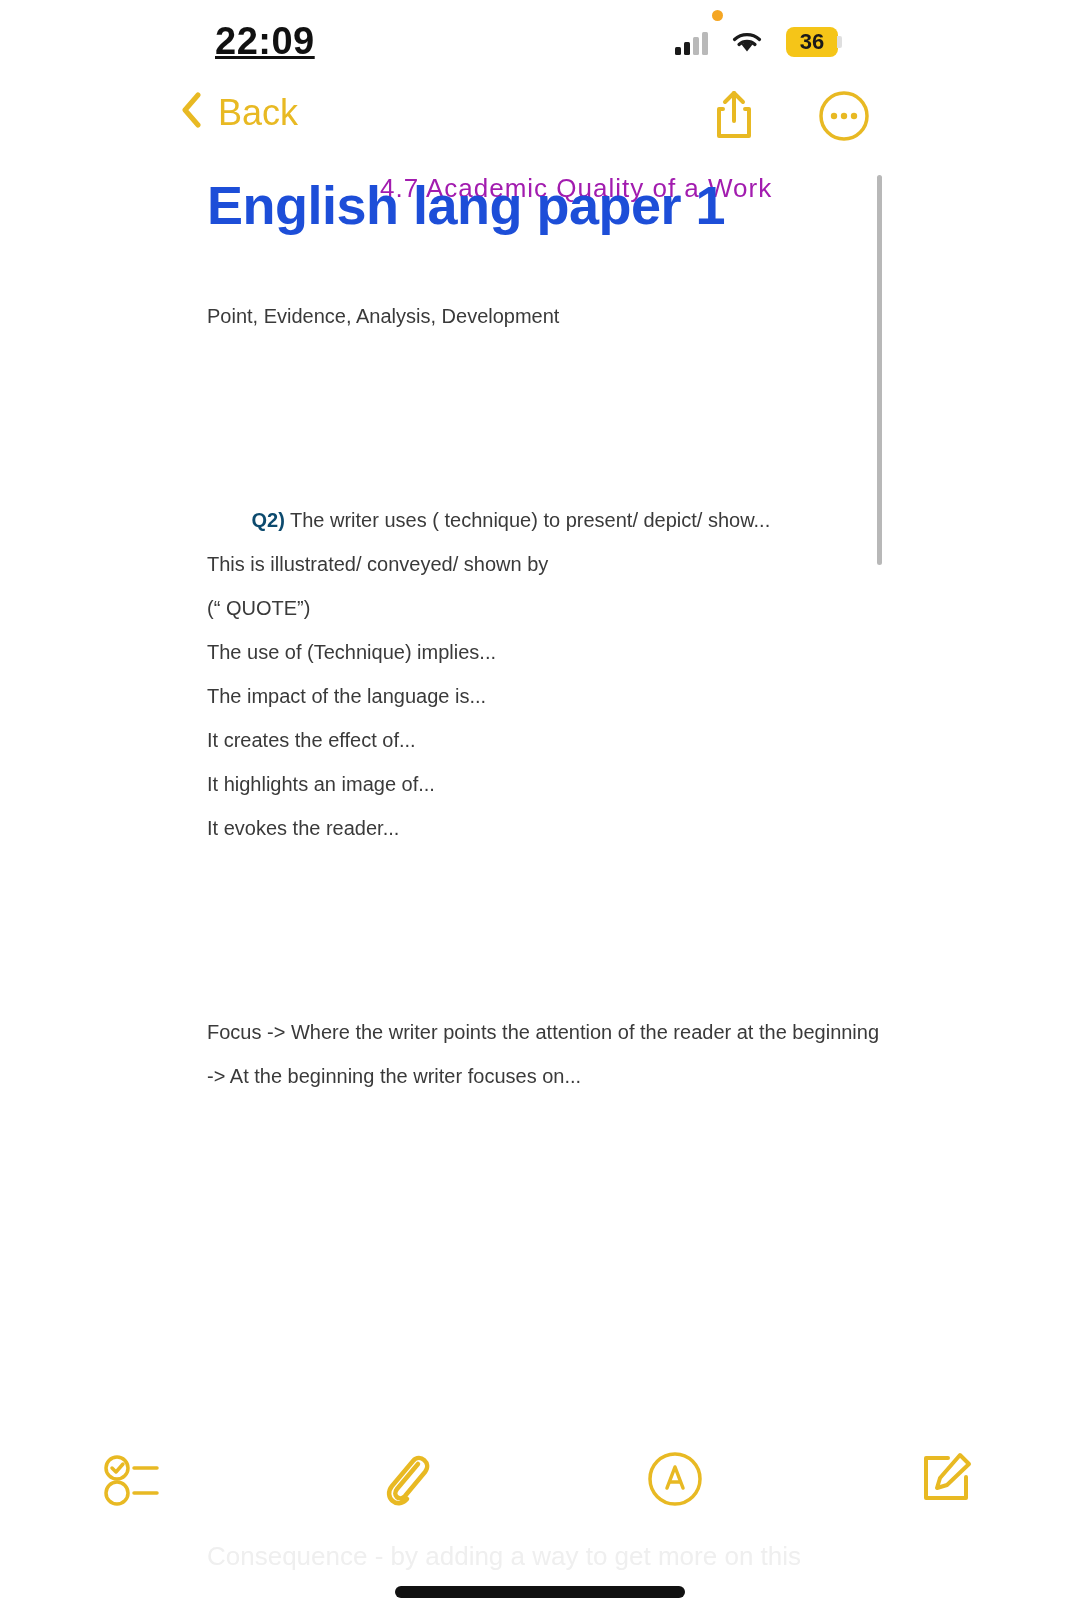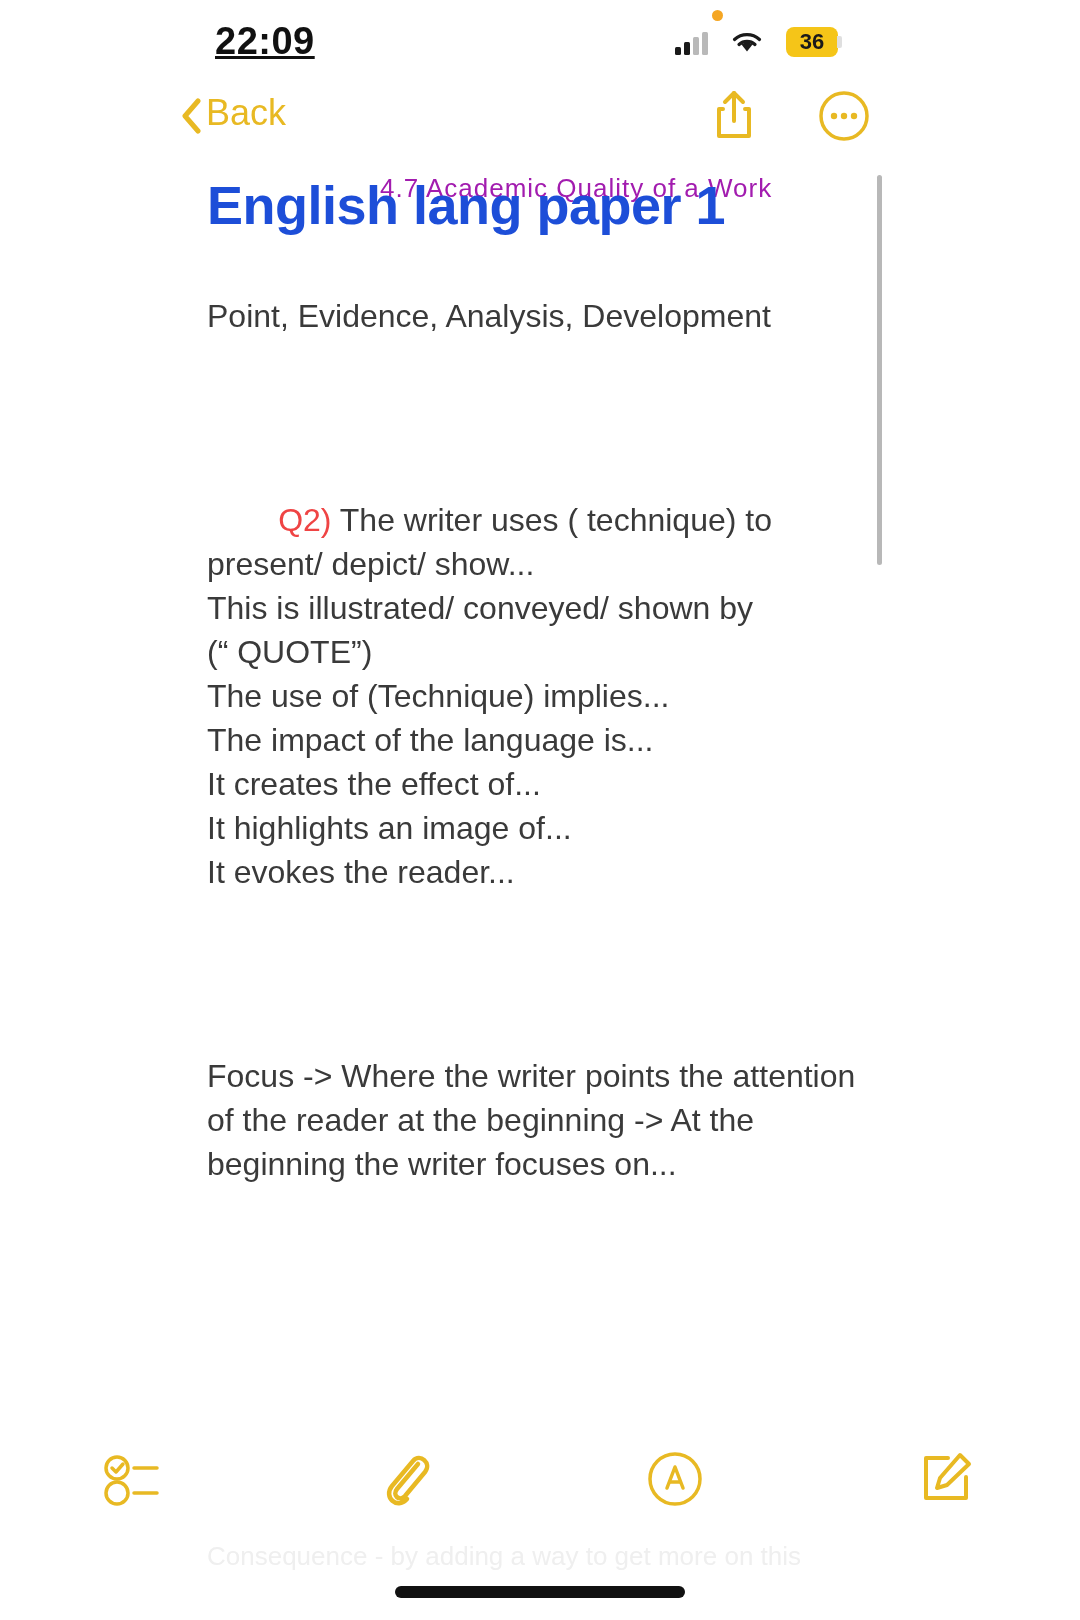--- a/index.html
+++ b/index.html
@@ -100,22 +100,22 @@
     position: absolute;
     top: 88px; left: 0;
     width: 1080px;
     height: 72px;
   }
   .back-btn {
     position: absolute;
     left: 180px;
     top: 4px;
     display: flex;
-    align-items: flex-end;
-    gap: 4px;
+    align-items: flex-start;
+    gap: 16px;
     color: #e8b923;
     cursor: pointer;
   }
   .chev {
     width: 22px; height: 36px;
   }
   .back-label {
     font-size: 36px;
     font-weight: 500;
     color: #e8b923;
@@ -157,28 +157,28 @@
   .note-title {
     font-size: 54px;
     font-weight: bold;
     color: #1d4ed8;
     letter-spacing: -0.5px;
     margin: 0;
     padding-top: 14px;
     line-height: 1.15;
   }
   .para {
-    font-size: 32px;
+    font-size: 20px;
     line-height: 44px;
     color: #3a3a3a;
     margin: 0;
     white-space: pre-wrap;
   }
   .gap-lg { height: 58px; }
-  .bold { font-weight: normal; color: #ef4444; }
+  .bold { font-weight: bold; color: #0c4a6e; }
   .indent { padding-left: 32px; }
 
   
   .scrollbar {
     position: absolute;
     right: 198px;
     top: 175px;
     width: 5px;
     height: 390px;
     border-radius: 3px;

